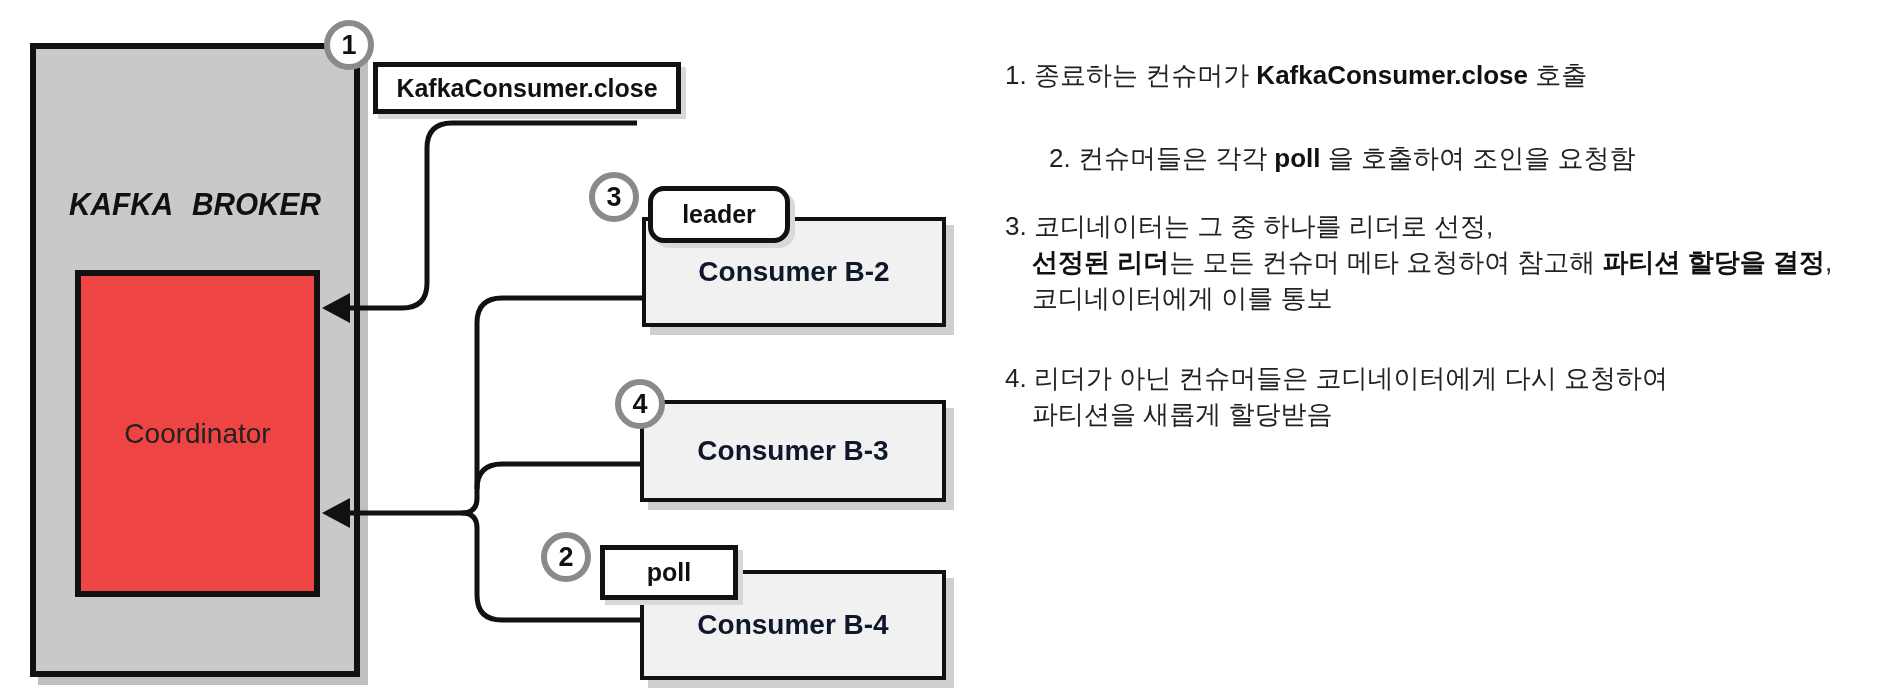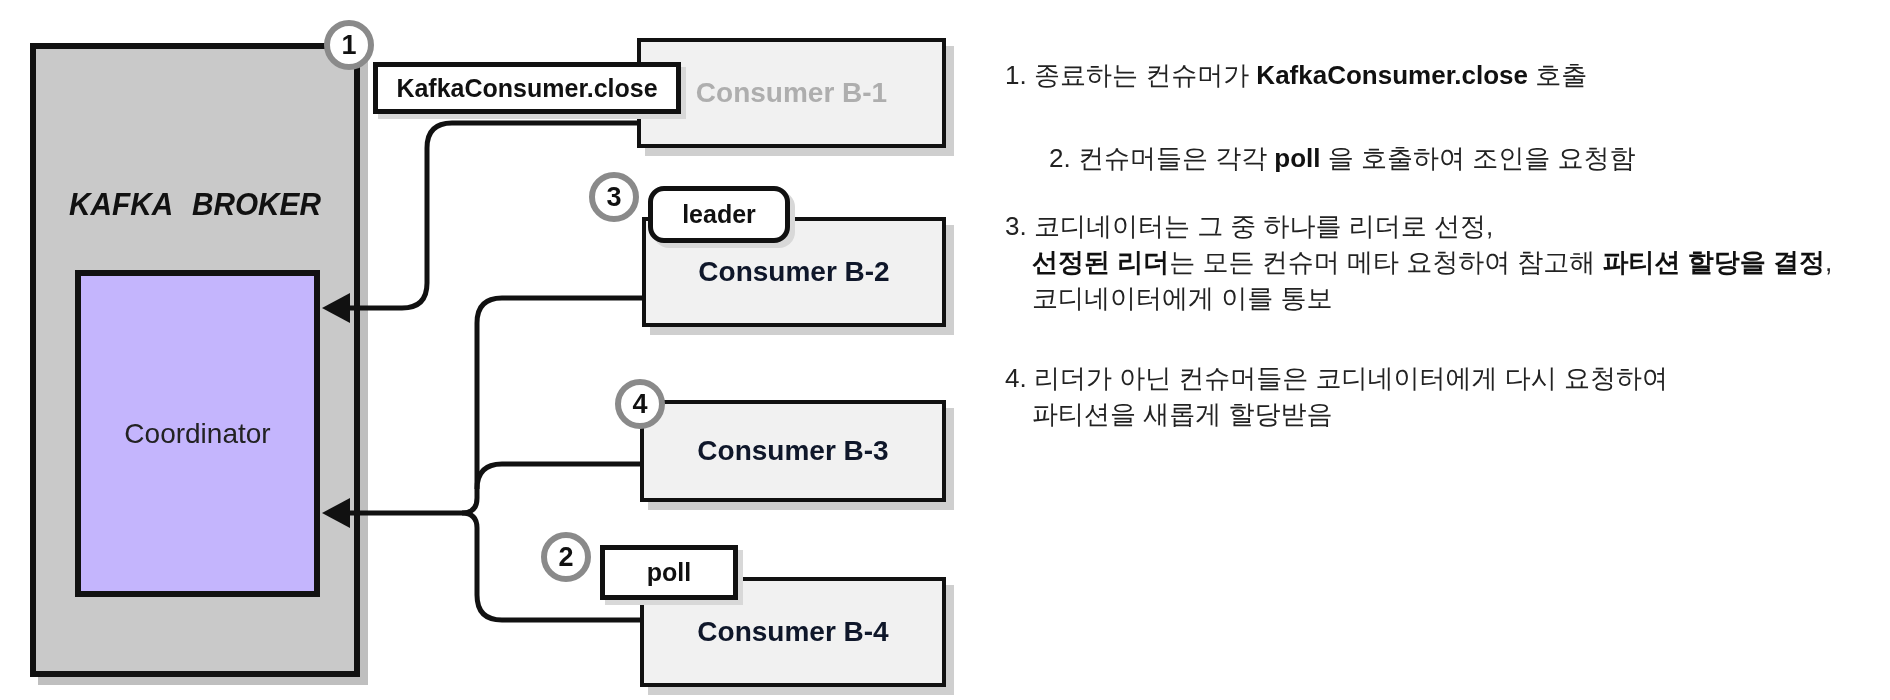--- a/index.html
+++ b/index.html
@@ -6,32 +6,32 @@
   body { background:#ffffff; font-family:"Liberation Sans", sans-serif; }
   .canvas { position:relative; width:1890px; height:700px; background:#ffffff; overflow:hidden; }
 
   
   .broker { position:absolute; left:30px; top:43px; width:330px; height:634px;
             background:#c9c9c9; border:6px solid #111; box-shadow:8px 8px 0 #bfbfbf; }
   .broker-title { position:absolute; left:0; top:138px; width:100%; text-align:center;
                   font-size:31px; font-weight:bold; font-style:italic; color:#111;
                   word-spacing:12px; letter-spacing:0px; transform:scaleX(0.96); }
   .coordinator { position:absolute; left:39px; top:221px; width:245px; height:327px;
-                 background:#c4b5fd; border:6px solid #111;
+                 background:#ef4444; border:6px solid #111;
                  display:flex; align-items:center; justify-content:center;
                  font-size:28px; font-weight:500; color:#222; }
 
   
   .consumer { position:absolute; background:#f1f1f1; border:4px solid #111;
               box-shadow:8px 8px 0 #cfcfcf; display:flex; align-items:center; justify-content:center;
               font-size:28px; font-weight:bold; color:#0f172a; }
   .b1 { left:637px; top:38px;  width:309px; height:110px; color:#aeaeae; }
   .b2 { left:642px; top:217px; width:304px; height:110px; }
   .b3 { left:640px; top:400px; width:306px; height:102px;text-align:right; }
-  .b4 { left:640px; top:570px; width:306px; height:110px;margin-top:7px; }
+  .b4 { left:640px; top:570px; width:306px; height:110px; }
 
   
   .tag { position:absolute; background:#ffffff; border:5px solid #111;
          display:flex; align-items:center; justify-content:center;
          font-size:25px; font-weight:bold; color:#111; box-shadow:5px 5px 0 #d8d8d8; }
   .close-tag  { left:373px; top:62px;  width:308px; height:52px; }
   .leader-tag { left:648px; top:186px; width:142px; height:57px;border-radius:16px; }
   .poll-tag   { left:600px; top:545px; width:138px; height:55px; }
 
   
@@ -68,23 +68,20 @@
 
 <div class="canvas">
 
   <div class="broker">
     <div class="broker-title">KAFKA BROKER</div>
     <div class="coordinator">
       <span>Coordinator</span>
     </div>
   </div>
 
-  <div class="consumer b1">
-    <span>Consumer B-1</span>
-  </div>
   <div class="consumer b2">
     <span>Consumer B-2</span>
   </div>
   <div class="consumer b3">
     <span>Consumer B-3</span>
   </div>
   <div class="consumer b4">
     <span>Consumer B-4</span>
   </div>
 

